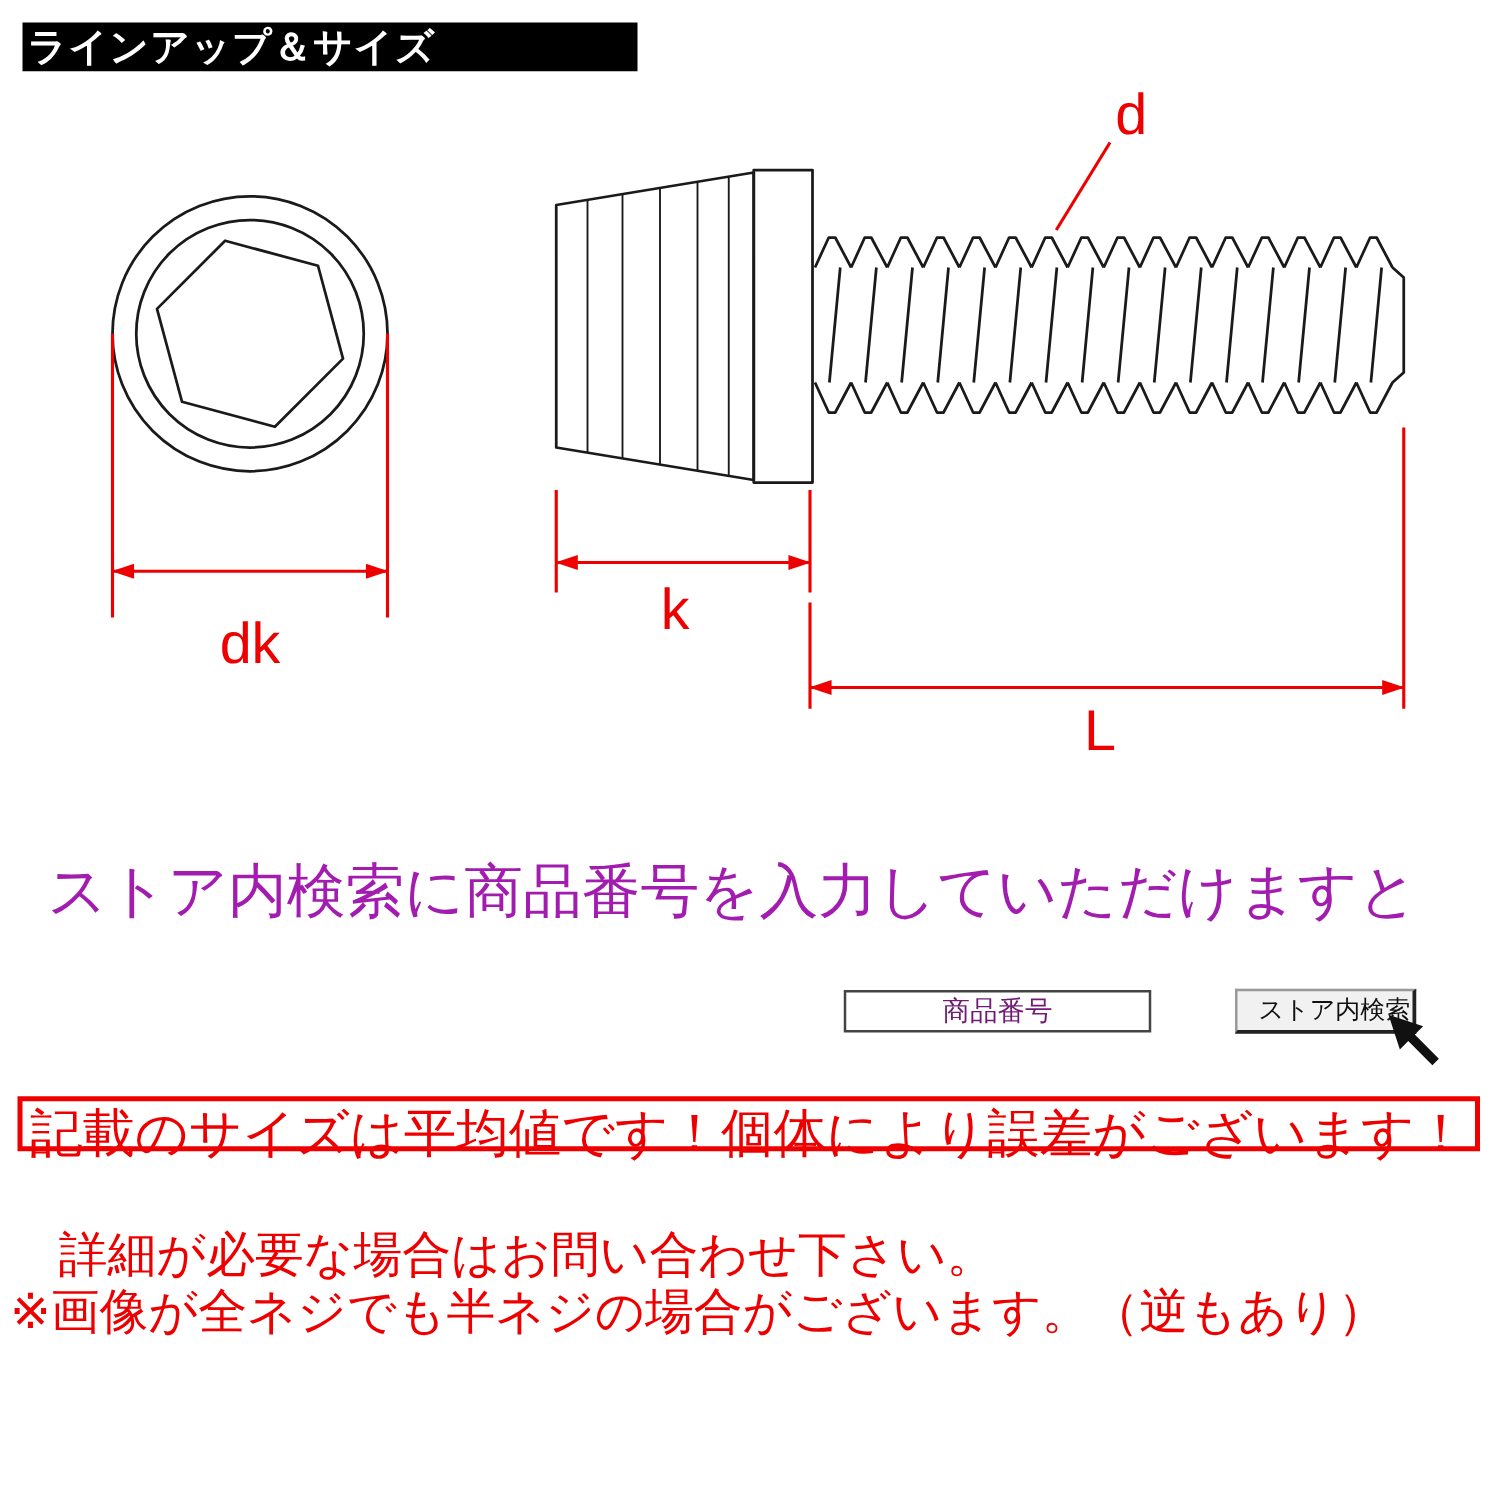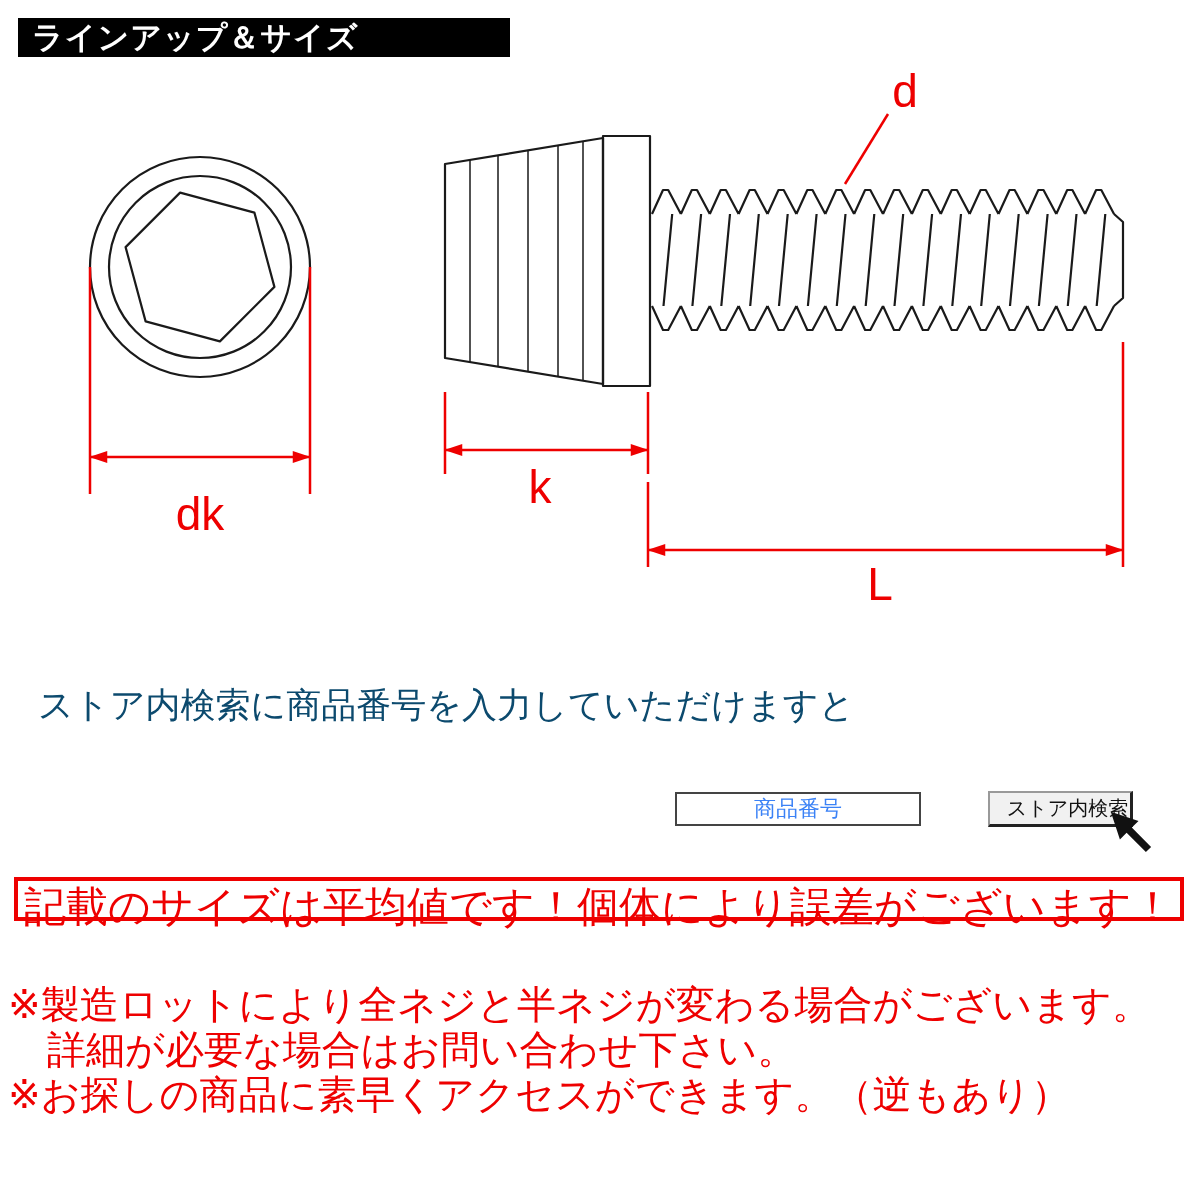--- a/index.html
+++ b/index.html
@@ -11,32 +11,32 @@
   }
   html,body { background:#ffffff; }
   .page {
     position:relative; width:1200px; height:1200px; background:#ffffff;
     font-family:"Liberation Sans","DejaVu Sans",sans-serif; overflow:hidden;
   }
   .banner {
     position:absolute; left:18px; top:18px; width:492px; height:39px;
     background:var(--banner-bg); color:var(--banner-fg);
     font-weight:bold; font-size:31px; line-height:39px;
-    padding-left:14px; letter-spacing:1px;
+    padding-left:4px; letter-spacing:1px;
   }
   .diagram { position:absolute; left:0; top:62px; }
   .draw { fill:none; stroke:var(--ink); stroke-width:2.2px; stroke-linejoin:round; }
   .thin { stroke-width:1.5px; }
   .dim-line { stroke:var(--red); stroke-width:2.5px; fill:none; }
   .red-fill { fill:var(--red); }
   .dim-label { fill:var(--red); font-size:46px; font-family:"Liberation Sans","DejaVu Sans",sans-serif; }
-  .info-text { position:absolute; font-size:35px; color:#0c4a6e; white-space:nowrap; }
+  .info-text { position:absolute; font-size:47px; color:#a21caf; white-space:nowrap; }
   .search-input {
     position:absolute; left:675px; top:792px; width:246px; height:34px;
-    border:2px solid #444; background:#fff; color:#3b82f6;
+    border:2px solid #444; background:#fff; color:#701a75;
     font-size:22px; line-height:30px; text-align:center;
   }
   .search-button {
     position:absolute; left:988px; top:791px; width:145px; height:36px;
     background:#f1f1f1; color:#111; text-align:center;
     font-size:20px; line-height:31px;
     border-top:2px solid #999; border-left:2px solid #999;
     border-right:3px solid #222; border-bottom:3px solid #222;
     cursor:pointer;
     padding-left:15px;
@@ -112,18 +112,17 @@
 
   <svg class="cursor" width="48" height="48" viewBox="0 0 48 48">
     <polygon points="5.8,5.8 33.5,14.9 26.8,21.6 46.1,40.9 40.9,46.1 21.6,26.8 14.9,33.5" fill="#111111"></polygon>
   </svg>
 
   <div class="warn-box">
     <span>記載のサイズは平均値です！個体により誤差がございます！</span>
   </div>
 
   <div class="notes">
-    <div>※製造ロットにより全ネジと半ネジが変わる場合がございます。</div>
     <div>　詳細が必要な場合はお問い合わせ下さい。</div>
-    <div>※お探しの商品に素早くアクセスができます。（逆もあり）</div>
+    <div>※画像が全ネジでも半ネジの場合がございます。（逆もあり）</div>
   </div>
 
 </div>
 
 </body></html>

